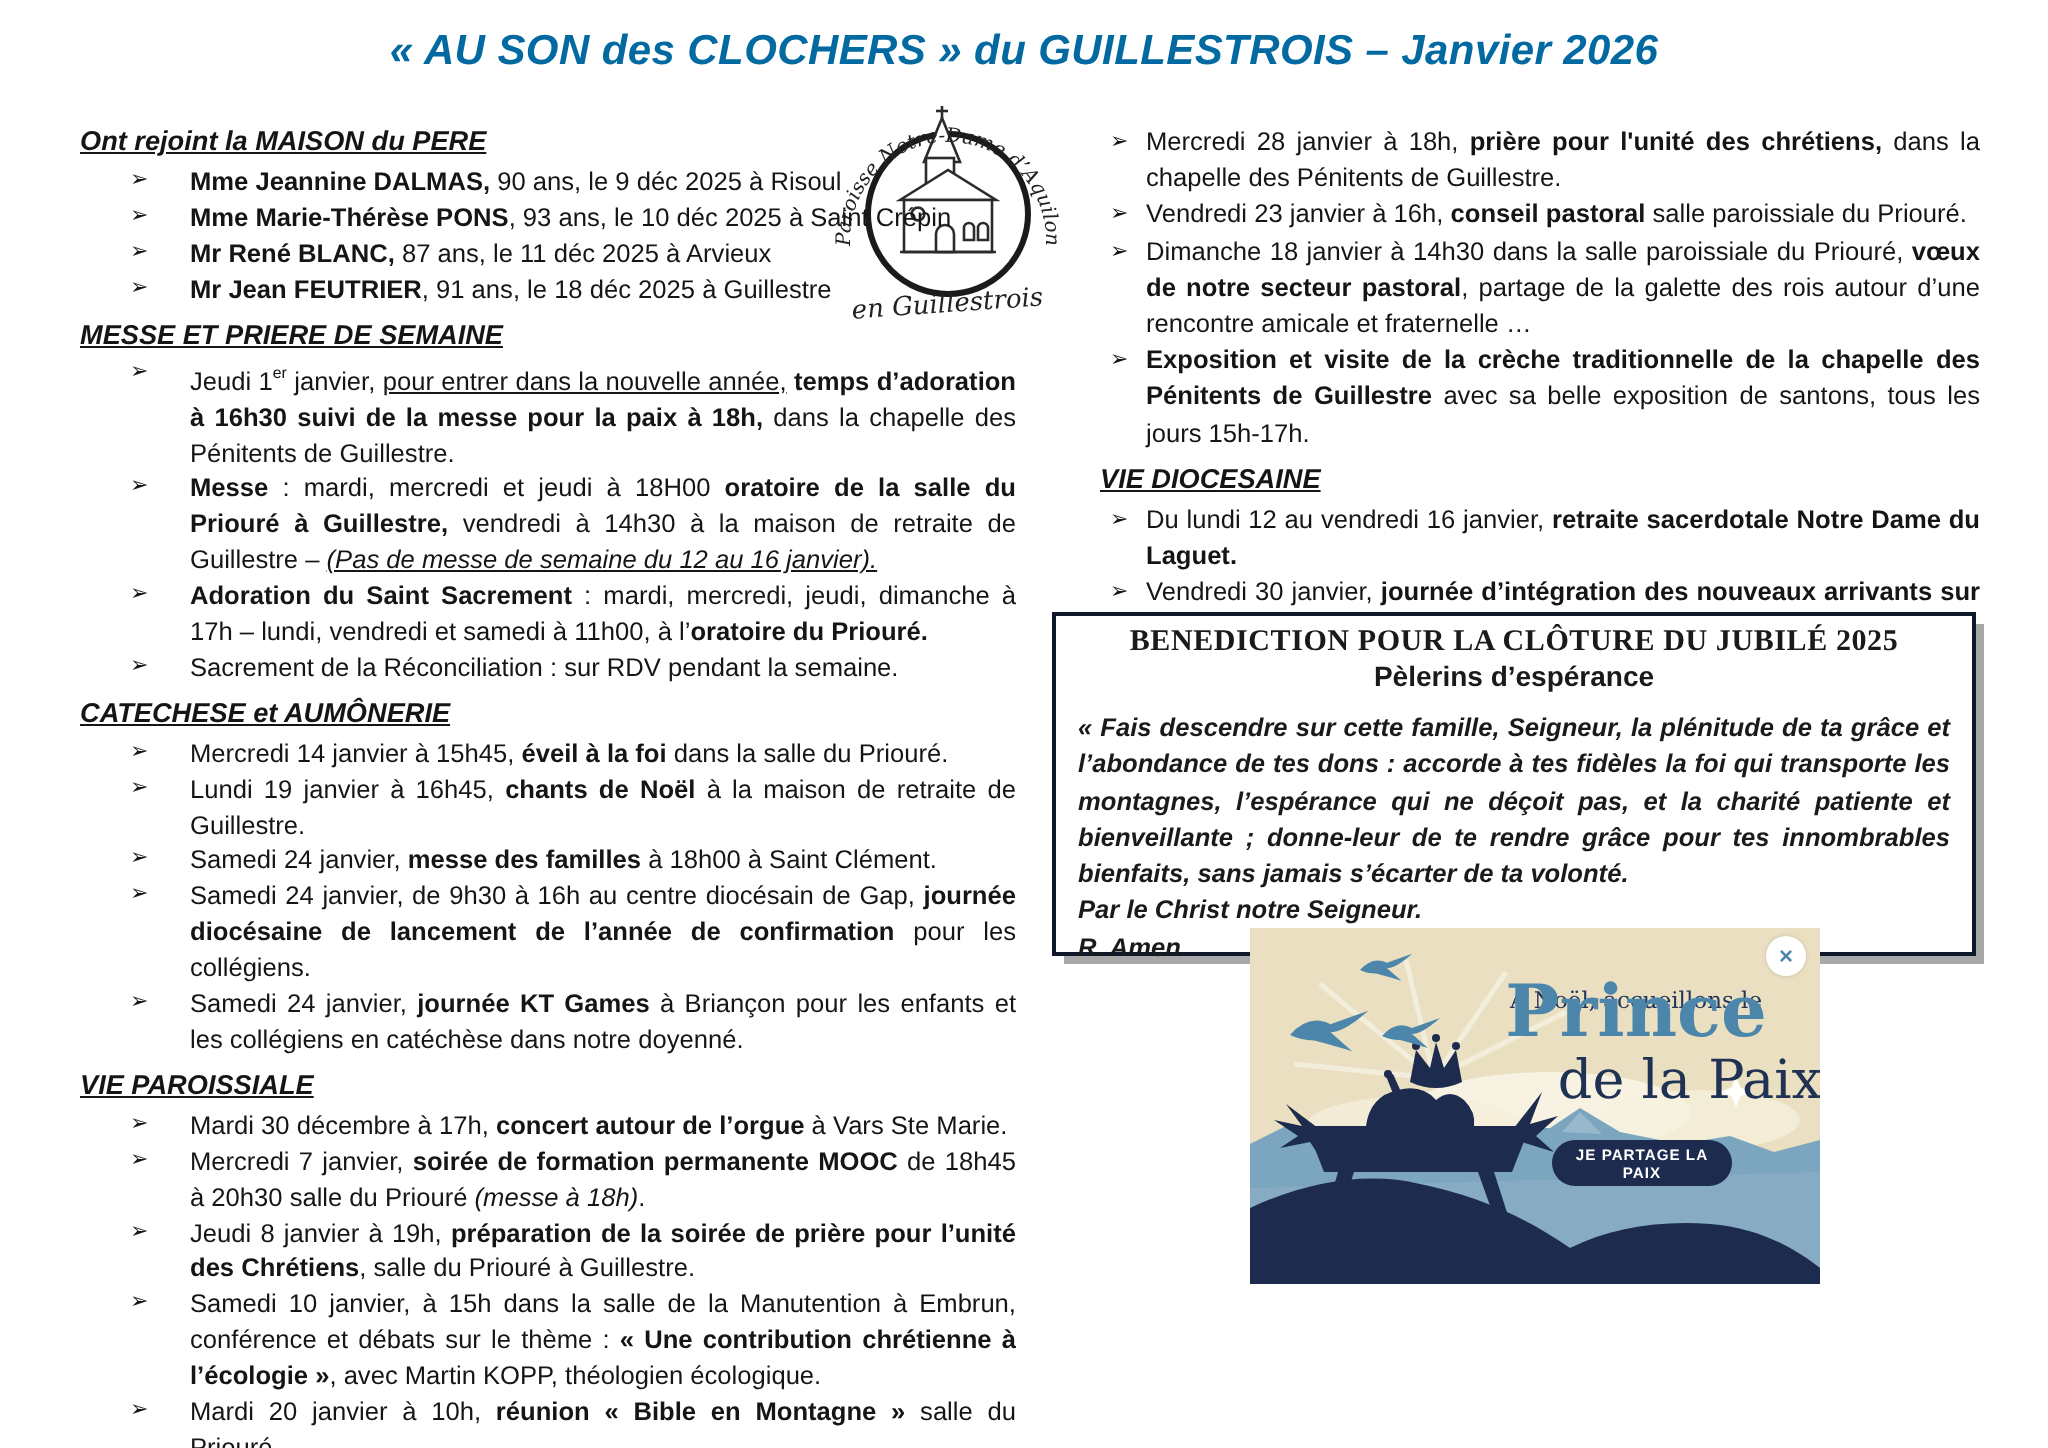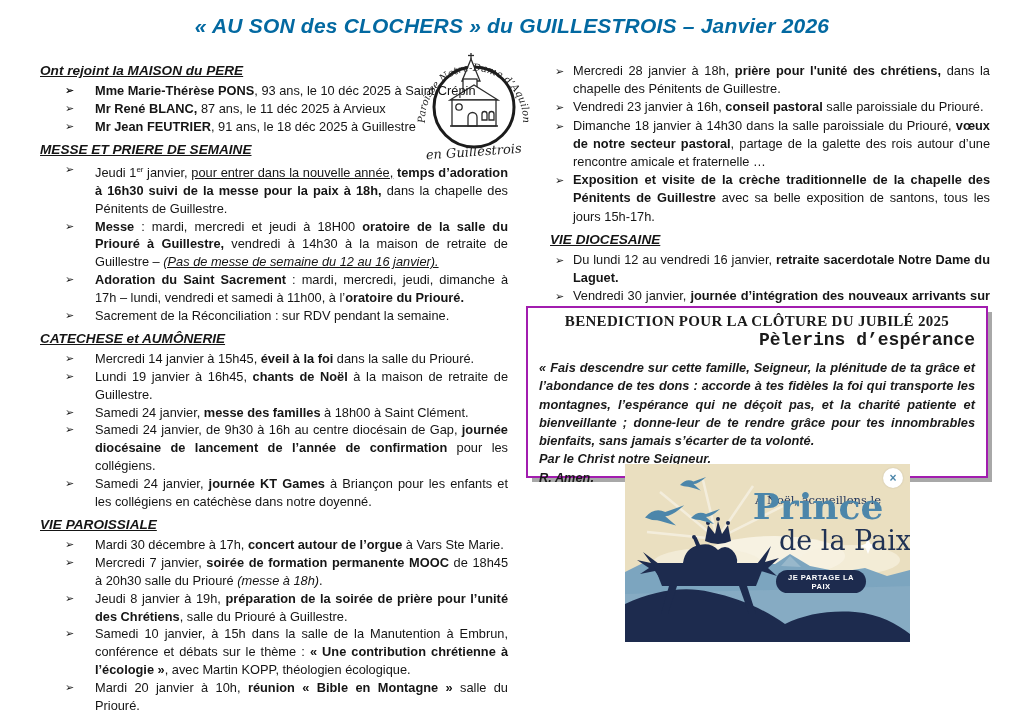--- a/index.html
+++ b/index.html
@@ -27,26 +27,26 @@
   .col.left .item{padding-left:55px;}
   .col.right .item{padding-left:23px;}
   .bullet{position:absolute;top:0;font-size:11px;}
   .col.left .bullet{left:25px;}
   .col.right .bullet{left:5px;}
   .b{font-weight:700;} .i{font-style:italic;} .u{text-decoration:underline;}
   sup{font-size:.62em;margin-top:12px;}
 
   
   .bless-box{position:absolute;left:526px;top:306px;width:462px;height:172px;
-    border:2px solid #a21caf;background:#fff;box-shadow:5px 5px 0 -1px #a8a8a8;
+    border:2px solid #0f172a;background:#fff;box-shadow:5px 5px 0 -1px #a8a8a8;
     padding:5px 11px;box-sizing:border-box;}
   .bb-title{font-family:"Liberation Serif",serif;font-weight:700;font-size:15px;
     text-align:center;letter-spacing:.3px;}
-  .bb-sub{font-family:Liberation Mono, monospace;font-weight:700;font-size:18px;
-    text-align:right;margin-bottom:9px;}
+  .bb-sub{font-family:Liberation Sans, sans-serif;font-weight:700;font-size:14px;
+    text-align:center;margin-bottom:9px;}
   .bb-body p{margin:0;font-size:12.8px;font-weight:700;font-style:italic;
     line-height:18.3px;text-align:justify;}
 
   
   .poster{position:absolute;left:625px;top:464px;width:285px;height:178px;z-index:5;
     overflow:hidden;}
   .poster svg.bg{position:absolute;left:0;top:0;width:285px;height:178px;}
   .p-kicker{position:absolute;top:29px;left:112px;width:162px;text-align:center;
     font-family:"DejaVu Serif",serif;font-size:11.5px;color:#23355a;}
   .p-title1{position:absolute;top:23px;left:112px;width:162px;text-align:center;
@@ -88,21 +88,21 @@
       </g>
       <text class="arc-text">
         <textPath href="#arcp" startOffset="50%" text-anchor="middle">Paroisse Notre-Dame d’Aquilon</textPath>
       </text>
       <text class="logo-sub" x="66" y="104" text-anchor="middle" transform="rotate(-4 66 104)">en Guillestrois</text>
     </svg>
   </div>
 
   <div class="col left">
       <div class="sec-heading">Ont rejoint la MAISON du PERE</div>
-      <div class="item"><span class="bullet">➢</span></div>
+      <div class="item"><span class="bullet">➢</span><span><span class="b">Mme Jeannine DALMAS,</span><span> 90 ans, le 9 déc 2025 à Risoul</span></span></div>
       <div class="item"><span class="bullet">➢</span><span><span class="b">Mme Marie-Thérèse PONS</span><span>, 93 ans, le 10 déc 2025 à Saint Crépin</span></span></div>
       <div class="item"><span class="bullet">➢</span><span><span class="b">Mr René BLANC,</span><span> 87 ans, le 11 déc 2025 à Arvieux</span></span></div>
       <div class="item"><span class="bullet">➢</span><span><span class="b">Mr Jean FEUTRIER</span><span>, 91 ans, le 18 déc 2025 à Guillestre</span></span></div>
       <div class="sec-heading">MESSE ET PRIERE DE SEMAINE</div>
       <div class="item"><span class="bullet">➢</span><span><span>Jeudi 1</span><sup>er</sup><span> janvier, </span><span class="u">pour entrer dans la nouvelle année,</span><span> </span><span class="b">temps d’adoration à 16h30 suivi de la messe pour la paix à 18h,</span><span> dans la chapelle des Pénitents de Guillestre.</span></span></div>
       <div class="item"><span class="bullet">➢</span><span><span class="b">Messe</span><span> : mardi, mercredi et jeudi à 18H00 </span><span class="b">oratoire de la salle du Priouré à Guillestre,</span><span> vendredi à 14h30 à la maison de retraite de Guillestre – </span><span class="i u">(Pas de messe de semaine du 12 au 16 janvier).</span></span></div>
       <div class="item"><span class="bullet">➢</span><span><span class="b">Adoration du Saint Sacrement</span><span> : mardi, mercredi, jeudi, dimanche à 17h – lundi, vendredi et samedi à 11h00, à l’</span><span class="b">oratoire du Priouré.</span></span></div>
       <div class="item"><span class="bullet">➢</span><span><span>Sacrement de la Réconciliation : sur RDV pendant la semaine.</span></span></div>
       <div class="sec-heading">CATECHESE et AUMÔNERIE</div>
       <div class="item"><span class="bullet">➢</span><span><span>Mercredi 14 janvier à 15h45, </span><span class="b">éveil à la foi</span><span> dans la salle du Priouré.</span></span></div>

